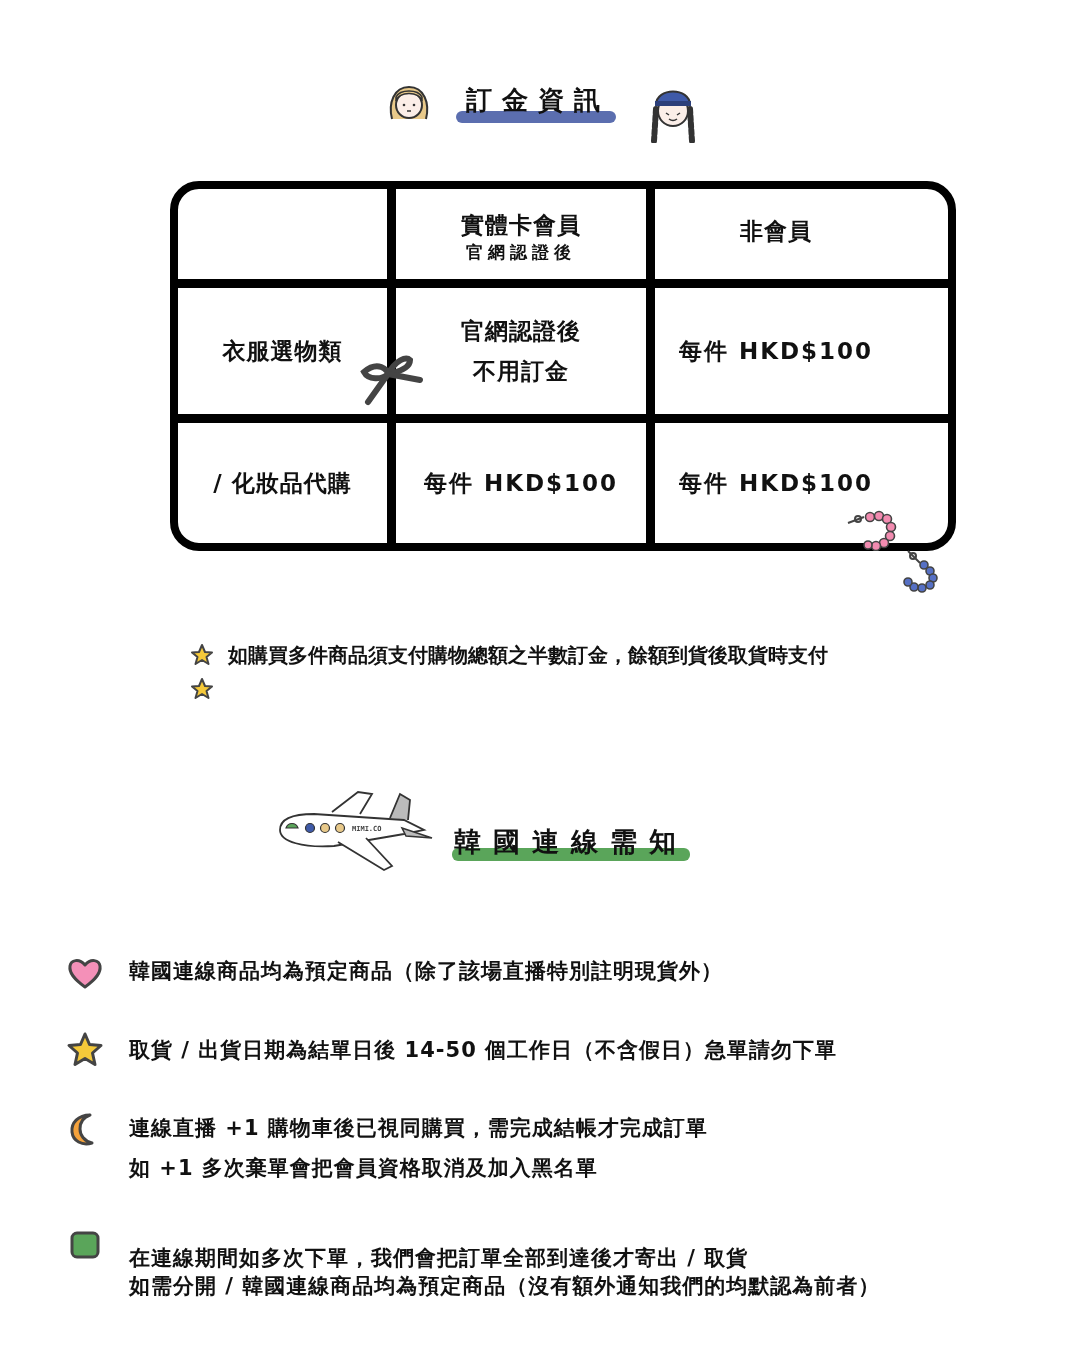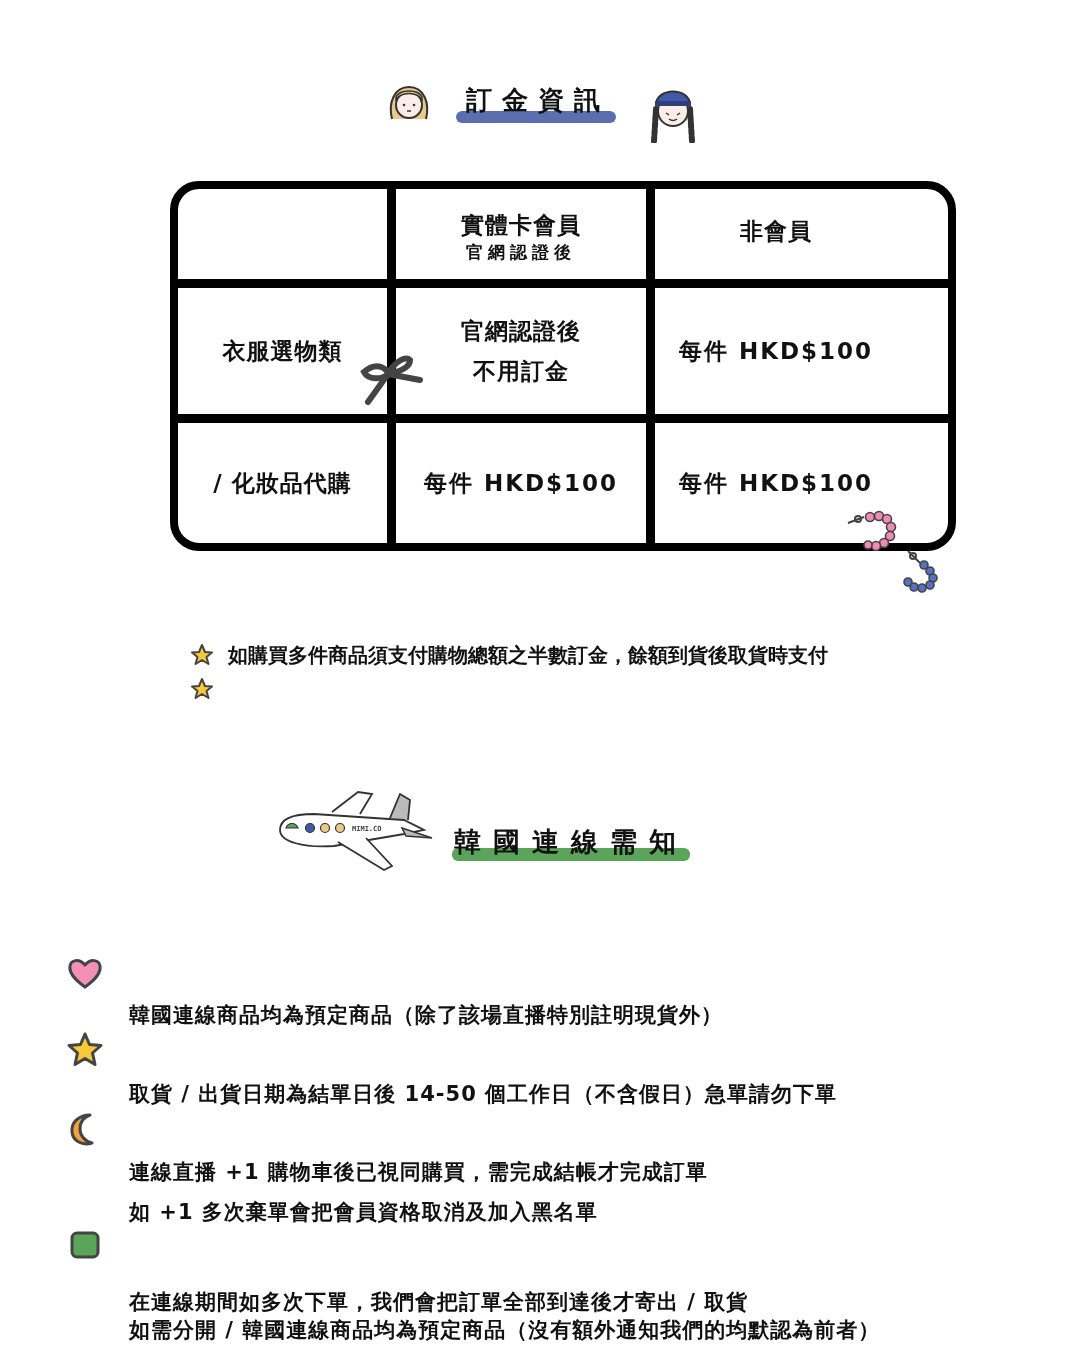--- a/index.html
+++ b/index.html
@@ -40,21 +40,21 @@
   .title2 { position: absolute; left: 454px; top: 824px; width: 240px; font-size: 27px;
             font-weight: bold; letter-spacing: 12px; z-index: 2; }
   .brush2 { position: absolute; left: 452px; top: 848px; width: 238px; height: 13px;
             background: #5aa55a; border-radius: 6px; z-index: 1; }
 
   
   .lst { position: absolute; left: 66px; top: 952px; width: 1000px; }
   .item { position: absolute; left: 0; width: 1000px; }
   .item .ico { position: absolute; left: 0; width: 38px; height: 38px; }
   .item .txt { position: absolute; left: 63px; font-size: 21px; font-weight: bold; line-height: 39px;
-               white-space: nowrap; letter-spacing: 1px; margin-top: 44px; }
+               white-space: nowrap; letter-spacing: 1px; }
 </style>
 </head>
 <body>
 
 <div class="hdr1">
   <svg class="face-left" viewBox="0 0 46 40">
     <path d="M6 36 C2 20 8 4 23 4 C38 4 44 20 40 36" fill="#e8c98a" stroke="#333" stroke-width="2"></path>
     <circle cx="23" cy="22" r="13" fill="#fbeee8" stroke="#333" stroke-width="2"></circle>
     <path d="M10 18 C12 8 34 8 36 18 L36 14 C32 6 14 6 10 14 Z" fill="#e8c98a" stroke="#333" stroke-width="1.5"></path>
     <circle cx="18" cy="22" r="1.3" fill="#333"></circle>

